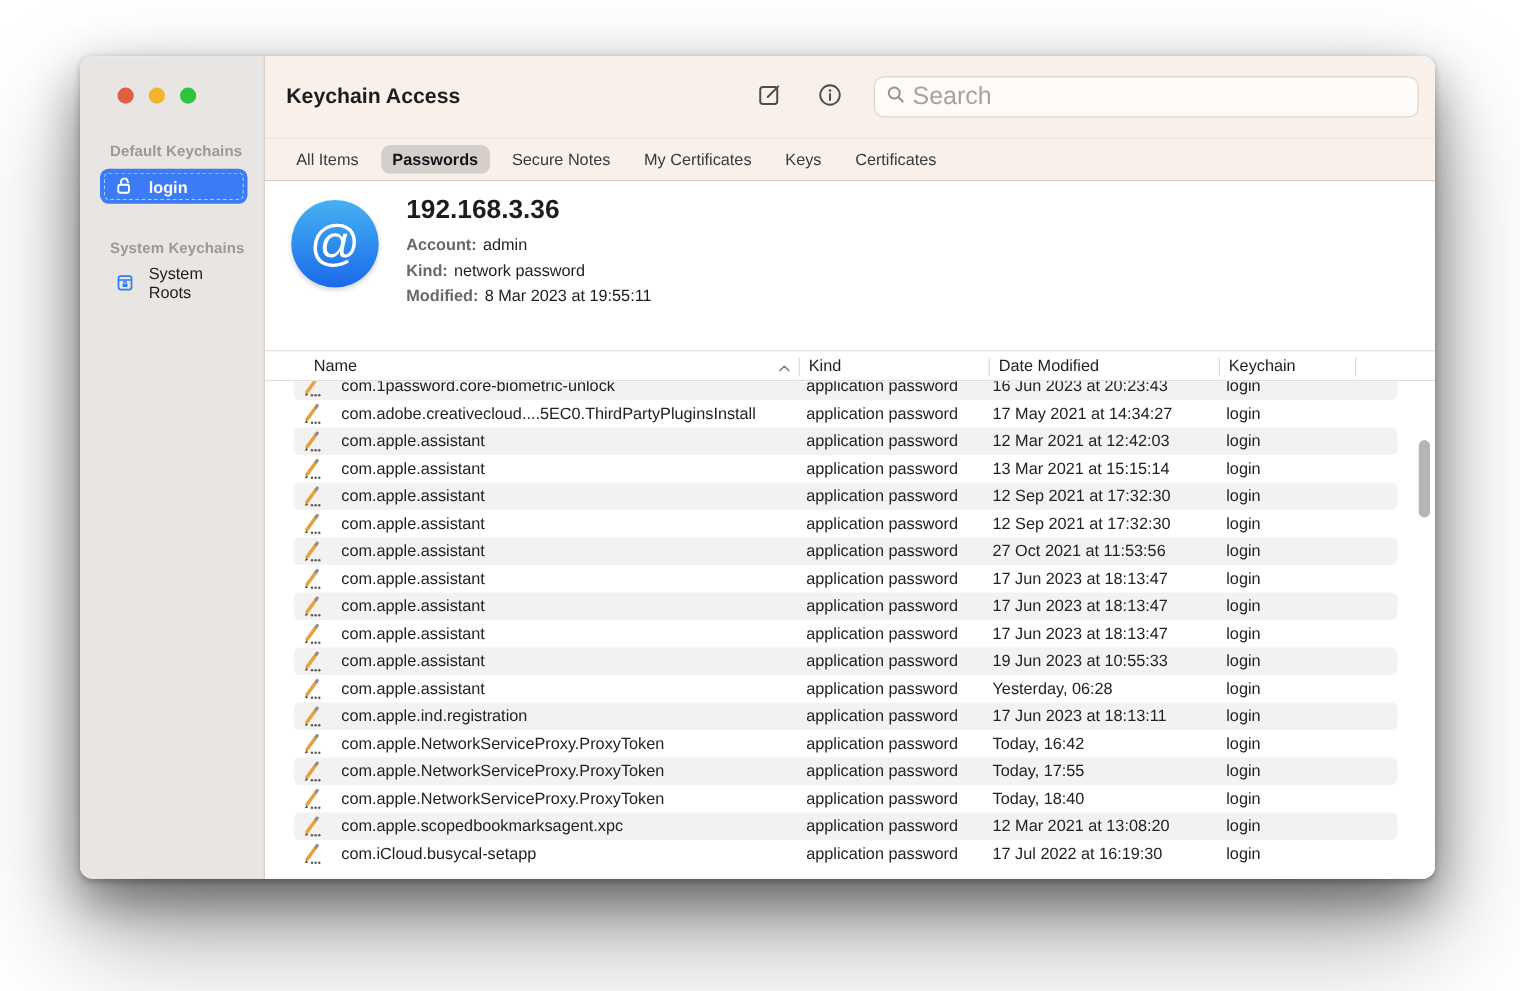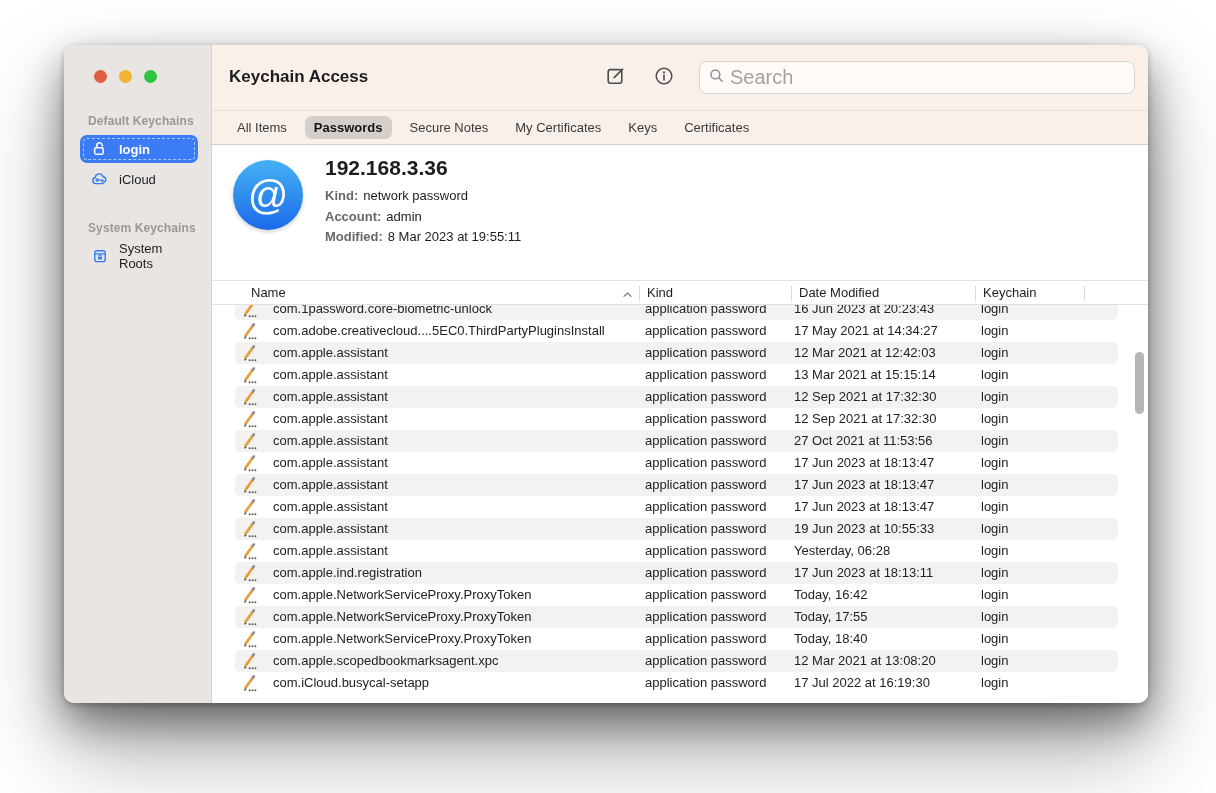--- a/index.html
+++ b/index.html
@@ -98,30 +98,20 @@
     <div class="side-item selected">
       <span class="ic">
         <svg width="17" height="16" viewBox="0 0 17 16" fill="none">
           <rect x="2.6" y="6.8" width="8.6" height="6.4" rx="1.6" stroke="#ffffff" stroke-width="1.5"></rect>
           <path d="M4.8 6.6 V4.6 a2.7 2.7 0 0 1 5.3 -0.8 l0.4 1.1" stroke="#ffffff" stroke-width="1.5" fill="none" stroke-linecap="round"></path>
         </svg>
       </span>
       <span>login</span>
     </div>
 
-    <div class="side-item">
-      <span class="ic">
-        <svg width="18" height="14" viewBox="0 0 18 14" fill="none">
-          <path d="M4.6 11.6 a3.1 3.1 0 0 1 -0.4 -6.1 a4 4 0 0 1 7.8 -0.8 a2.8 2.8 0 0 1 1 5.4 q-0.6 0.9 -2 1.5 z" stroke="#2f7cf6" stroke-width="1.4" stroke-linejoin="round"></path>
-          <circle cx="6.3" cy="8" r="1.2" stroke="#2f7cf6" stroke-width="1.2"></circle>
-          <path d="M7.5 8 H12 M10.6 8 V9.4 M12 8 V9.1" stroke="#2f7cf6" stroke-width="1.2" stroke-linecap="round"></path>
-        </svg>
-      </span>
-      <span>iCloud</span>
-    </div>
 
     <div class="side-header second">System Keychains</div>
 
 
     <div class="side-item">
       <span class="ic">
         <svg width="16" height="16" viewBox="0 0 16 16" fill="none">
           <rect x="2.8" y="2.8" width="10.4" height="10.8" rx="1.8" stroke="#2f7cf6" stroke-width="1.4"></rect>
           <path d="M2.8 5.9 H13.2" stroke="#2f7cf6" stroke-width="1.2"></path>
           <rect x="6.1" y="8.7" width="3.8" height="2.9" rx="0.7" fill="#2f7cf6"></rect>
@@ -171,24 +161,24 @@
       <span class="tab">My Certificates</span>
       <span class="tab">Keys</span>
       <span class="tab">Certificates</span>
     </div>
 
     <div class="detail">
       <div class="at-badge">@</div>
       <div class="detail-text">
         <div class="detail-title">192.168.3.36</div>
         <div class="detail-line">
-          <span class="lbl">Kind:</span><span>network password</span>
+          <span class="lbl">Account:</span><span>admin</span>
         </div>
         <div class="detail-line">
-          <span class="lbl">Account:</span><span>admin</span>
+          <span class="lbl">Kind:</span><span>network password</span>
         </div>
         <div class="detail-line">
           <span class="lbl">Modified:</span><span>8 Mar 2023 at 19:55:11</span>
         </div>
       </div>
     </div>
 
     <div class="thead">
       <span class="hcell h-name">Name</span>
       <span class="sort-caret">

